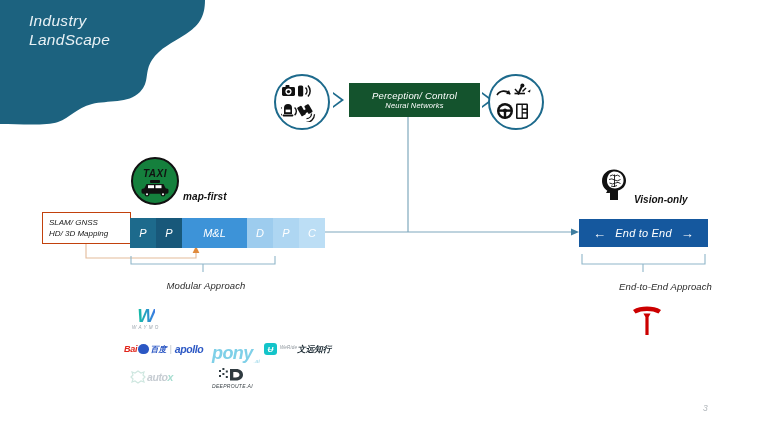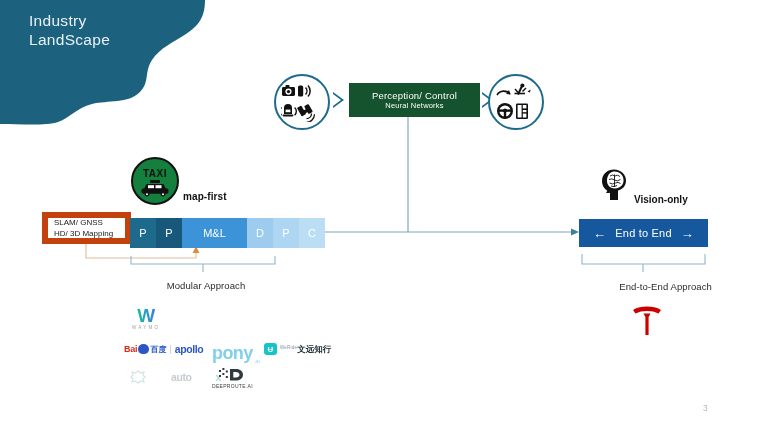--- a/index.html
+++ b/index.html
@@ -2,21 +2,21 @@
 <html><head>
 <meta charset="utf-8">
 <style>
   html,body{margin:0;padding:0;}
   body{
     width:768px;height:431px;
     background:#ffffff;
     font-family:"Liberation Sans","DejaVu Sans",sans-serif;
     overflow:hidden;position:relative;
   }
-  .slide{position:absolute;inset:0;width:768px;height:431px;overflow:hidden;background:#fff;}
+  .slide{position:absolute;inset:0;width:768px;height:431px;overflow:hidden;background:#fff;font-style:italic;}
 
   
   .blob{position:absolute;left:0;top:0;width:230px;height:120px;}
   .blob svg{display:block;}
   .title{
     position:absolute;left:29px;top:11px;
     color:#e8f1f5;font-size:15.5px;line-height:19px;
     letter-spacing:.3px;font-weight:400;white-space:pre;
   }
 
@@ -53,21 +53,21 @@
   .mapfirst{position:absolute;left:183px;top:191px;font-size:10px;font-weight:700;color:#111;letter-spacing:.1px;}
 
   .bar{position:absolute;left:130px;top:218px;height:30px;display:flex;}
   .seg{
     display:flex;align-items:center;justify-content:center;
     font-size:11px;color:#ffffff;box-sizing:border-box;
   }
 
   .slam{
     position:absolute;left:42px;top:212px;width:89px;height:32px;
-    border:6px solid #c2410c;background:#fff;box-sizing:border-box;
+    border:1px solid #c2410c;background:#fff;box-sizing:border-box;
     display:flex;flex-direction:column;justify-content:center;padding-left:6px;
     font-size:8px;color:#1a1a1a;line-height:11px;
   }
 
   .lbl-modular{
     position:absolute;left:130px;top:280px;width:152px;text-align:center;
     font-size:9.5px;color:#2b2b2b;letter-spacing:.1px;
   }
 
   
@@ -314,21 +314,21 @@
     </div>
 
     <div class="logo" style="left:140px;top:35px;">
       <span class="weride-mark">Ʉ</span>
       <span style="display:flex;flex-direction:row;">
         <span class="weride-en">WeRide</span>
         <span class="weride-cn">文远知行</span>
       </span>
     </div>
 
-    <div class="logo" style="left:6px;top:62px;gap:24px;">
+    <div class="logo" style="left:6px;top:62px;">
       <svg width="16" height="14" viewBox="0 0 16 14" style="margin-right:1px;">
         <path d="M8,1 l3,2 l3,-1 l-1,3 l2,2 l-2,2 l1,3 l-3,-1 l-3,2 l-3,-2 l-3,1 l1,-3 l-2,-2 l2,-2 l-1,-3 l3,1 Z" fill="none" stroke="#cfe7e0" stroke-width="1.2"></path>
       </svg>
       <span class="autox-t">auto</span>
       <span class="autox-t autox-x">x</span>
     </div>
 
     <div class="logo" style="left:88px;top:60px;flex-direction:column;align-items:center;">
       <svg width="26" height="14" viewBox="0 0 26 14">
         <g fill="#2f3a40">

